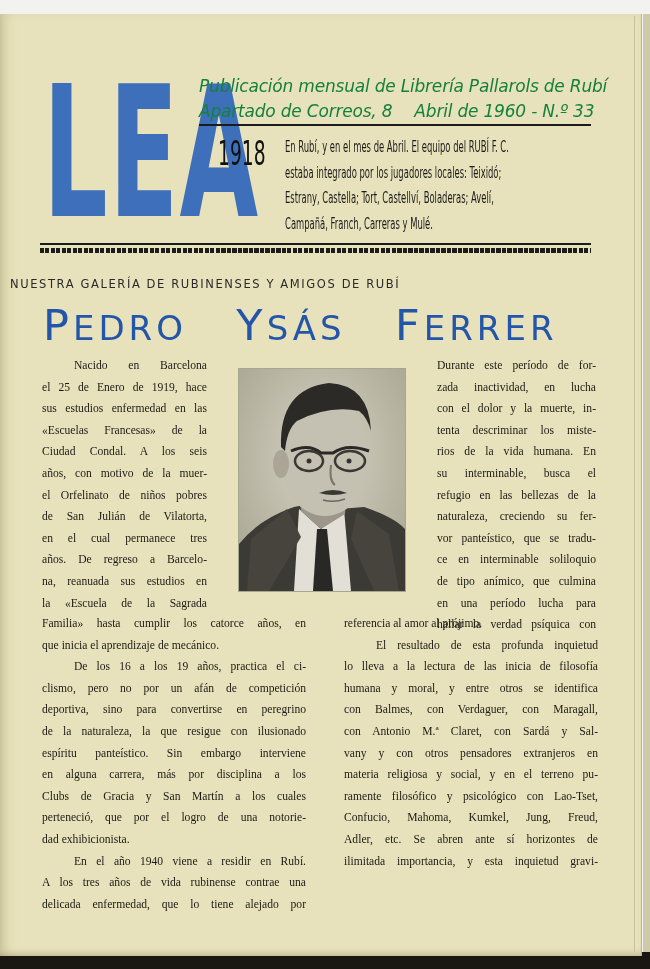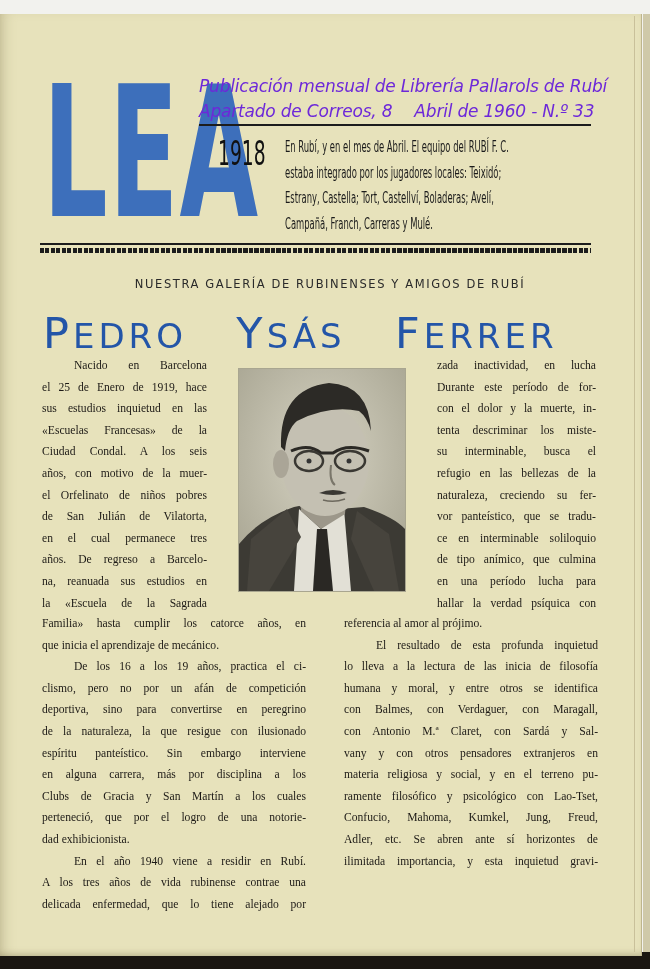--- a/index.html
+++ b/index.html
@@ -18,42 +18,42 @@
   }
   .page-edge { position:absolute; left:634px; top:2px; width:6px; height:936px; border-left:1px solid #c9c09a; }
 
   .logo { position:absolute; left:43px; top:74px; width:150px; height:158px;
     font-family:"DejaVu Sans Condensed","DejaVu Sans", sans-serif; font-weight:bold;
     color:#3d6fbb; font-size:182px; line-height:158px; letter-spacing:2px;
     transform:scaleX(0.62); transform-origin:left top; white-space:nowrap; }
 
   .masthead-line1, .masthead-line2 {
     position:absolute; left:199px; font-family:"DejaVu Sans", sans-serif; font-style:oblique;
-    color:#6d28d9; font-size:17px; white-space:nowrap; letter-spacing:-0.2px;
+    color:#15803d; font-size:17px; white-space:nowrap; letter-spacing:-0.2px;
   }
   .masthead-line1 { top:76px; }
   .masthead-line2 { top:101px; }
   .rule1 { position:absolute; left:199px; top:124px; width:392px; height:2px; background:#1c1c1c; }
 
   .year { position:absolute; left:218px; top:136px; font-family:"DejaVu Sans", sans-serif;
     font-size:34px; color:#111; transform:scaleX(0.55); transform-origin:left top; line-height:34px; }
   .note { position:absolute; left:285px; top:134px; width:520px;
     font-family:"DejaVu Sans Condensed","DejaVu Sans", sans-serif; font-size:16px; line-height:25.5px; color:#1b1b1b;
     transform:scaleX(0.585); transform-origin:left top; }
   .note div { white-space:nowrap; text-align:justify; }
 
   .rule2 { position:absolute; left:40px; top:243px; width:551px; height:2px; background:#1c1c1c; }
   .dotted { position:absolute; left:40px; top:248px; width:551px; height:5px;
     background:repeating-linear-gradient(90deg,#1c1c1c 0 4px, transparent 4px 5.5px); }
 
-  .gallery { position:absolute; left:0; top:277px; width:650px; text-align:center;
+  .gallery { position:absolute; left:0; top:277px; width:650px; text-align:left;
     font-family:"DejaVu Sans", sans-serif; font-size:11.5px; letter-spacing:1.6px; color:#2a2a2a; padding-left:10px; box-sizing:border-box; }
   .title { position:absolute; left:43px; top:303px; width:560px; white-space:nowrap;
     font-family:"DejaVu Sans", sans-serif; color:#2355a8; font-weight:normal;
-    font-size:43px; line-height:60px; letter-spacing:4px; }
+    font-size:43px; line-height:44px; letter-spacing:4px; }
   .title .cap { font-size:43px; }
   .title .sc { font-size:34px; }
 
   .col { position:absolute; font-family:"DejaVu Serif", serif; font-size:11.6px; line-height:21.6px; color:#1d1a16; }
   .col p { margin:0; text-align:justify; text-align-last:justify;font-family:Liberation Serif, serif; }
   .col p.last { text-align-last:left; }
   .col p .ind { display:inline-block; width:32px; }
 
   .photo { position:absolute; left:238px; top:368px; width:166px; height:222px; background:#bdbaa6;
     border:1px solid #a9a690; overflow:hidden; }
@@ -133,21 +133,21 @@
     <path d="M84 131 Q95 134 106 130" stroke="#6d695e" stroke-width="1.5" fill="none"></path>
 
     <path d="M12 170 L48 140 L62 168 L30 222 L8 222 Z" fill="#47443d"></path>
     <path d="M150 165 L118 142 L112 170 L135 222 L160 222 Z" fill="#47443d"></path>
   </svg>
 </div>
 
 <div class="col" style="left:42px; top:355px; width:165px;">
   <p><span class="ind"></span><span>Nacido en Barcelona</span></p>
   <p>el 25 de Enero de 1919, hace</p>
-  <p>sus estudios inquietud en las</p>
+  <p>sus estudios enfermedad en las</p>
   <p>«Escuelas Francesas» de la</p>
   <p>Ciudad Condal. A los seis</p>
   <p>años, con motivo de la muer-</p>
   <p>el Orfelinato de niños pobres</p>
   <p>de San Julián de Vilatorta,</p>
   <p>en el cual permanece tres</p>
   <p>años. De regreso a Barcelo-</p>
   <p>na, reanuada sus estudios en</p>
   <p>la «Escuela de la Sagrada</p>
 </div>
@@ -164,24 +164,25 @@
   <p>Clubs de Gracia y San Martín a los cuales</p>
   <p>perteneció, que por el logro de una notorie-</p>
   <p class="last">dad exhibicionista.</p>
   <p><span class="ind"></span><span>En el año 1940 viene a residir en Rubí.</span></p>
   <p>A los tres años de vida rubinense contrae una</p>
   <p>delicada enfermedad, que lo tiene alejado por</p>
 
 </div>
 
 <div class="col" style="left:437px; top:355px; width:159px;">
+  <p>Durante este período de for-</p>
   <p>zada inactividad, en lucha</p>
-  <p>Durante este período de for-</p>
   <p>con el dolor y la muerte, in-</p>
   <p>tenta descriminar los miste-</p>
+  <p>rios de la vida humana. En</p>
   <p>su interminable, busca el</p>
   <p>refugio en las bellezas de la</p>
   <p>naturaleza, creciendo su fer-</p>
   <p>vor panteístico, que se tradu-</p>
   <p>ce en interminable soliloquio</p>
   <p>de tipo anímico, que culmina</p>
   <p>en una período lucha para</p>
   <p>hallar la verdad psíquica con</p>
 </div>
 

